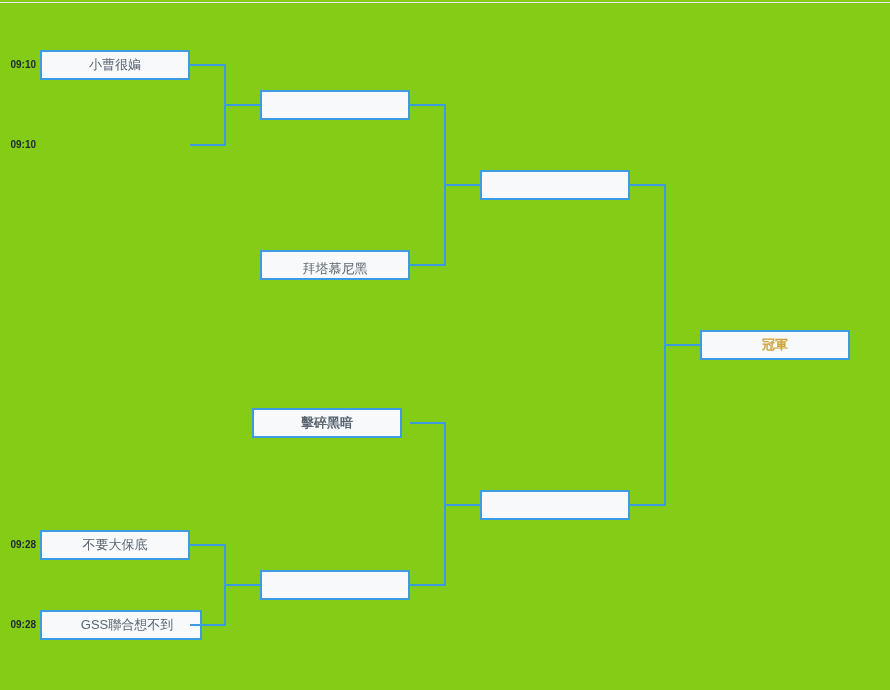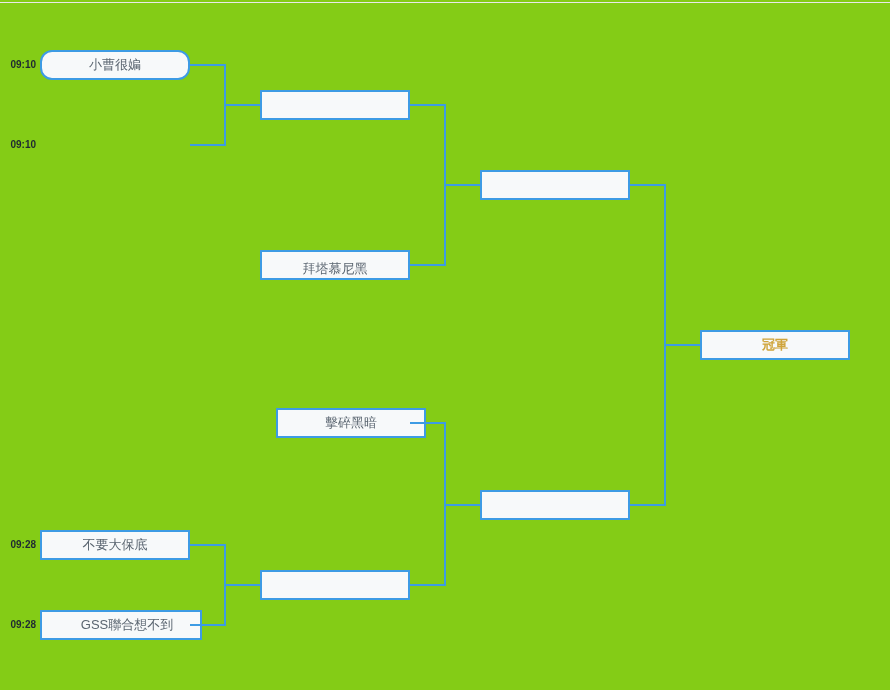--- a/index.html
+++ b/index.html
@@ -18,25 +18,25 @@
   .champion span{color:#cfa43b;font-weight:600;text-align:center;}
   .time{
     position:absolute;left:2px;width:34px;text-align:right;
     font-size:10px;font-weight:bold;color:#1f2933;line-height:14px;
   }
   .hl,.vl{position:absolute;background:#3d9be4;}
   .hl{height:2px;}
   .vl{width:2px;}
 
   
-  #b1{left:40px;top:50px;border-radius:12px;}   #b2{left:40px;top:130px;}
+  #b1{left:40px;top:50px;}   #b2{left:40px;top:130px;}
   #b7{left:40px;top:530px;}  #b8{left:40px;top:610px;padding-left:12px;}
   
   #b3{left:260px;top:90px;}  #b4{left:260px;top:250px;align-items:flex-end;}
-  #b5{left:276px;top:408px;} #b6{left:260px;top:570px;}
+  #b5{left:252px;top:408px;font-weight:bold;} #b6{left:260px;top:570px;}
   
   #b9{left:480px;top:170px;} #b10{left:480px;top:490px;}
   
   #b11{left:700px;top:330px;}
 
   
   #t1{top:58px;} #t2{top:138px;} #t3{top:538px;} #t4{top:618px;}
 
   
   #hl1{left:190px;top:64px;width:35px;}  #hl2{left:190px;top:144px;width:35px;}

